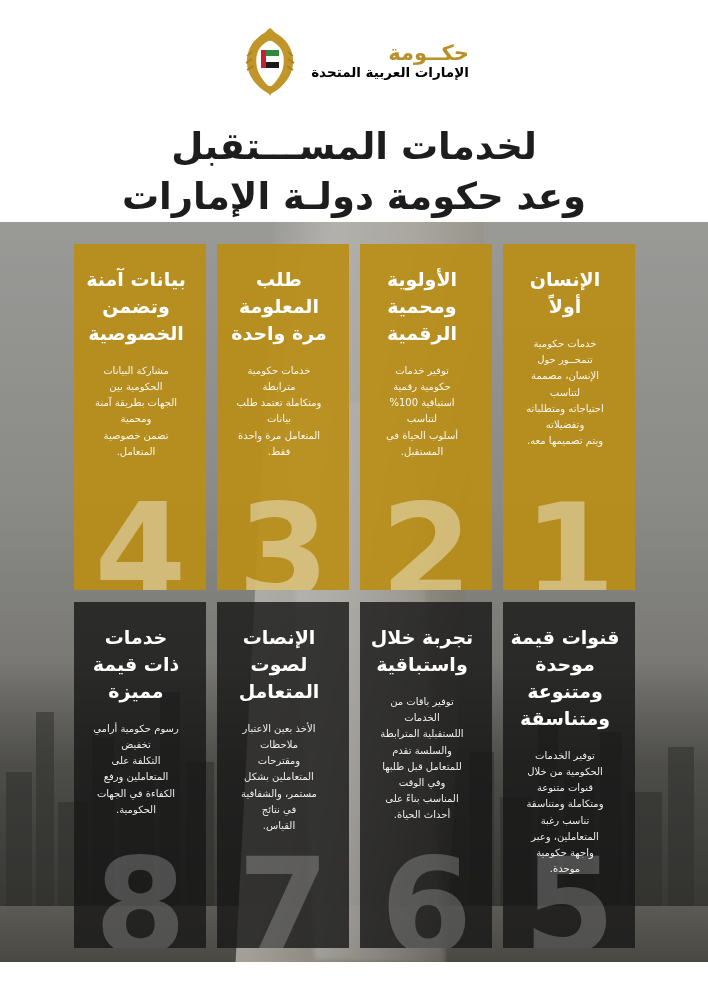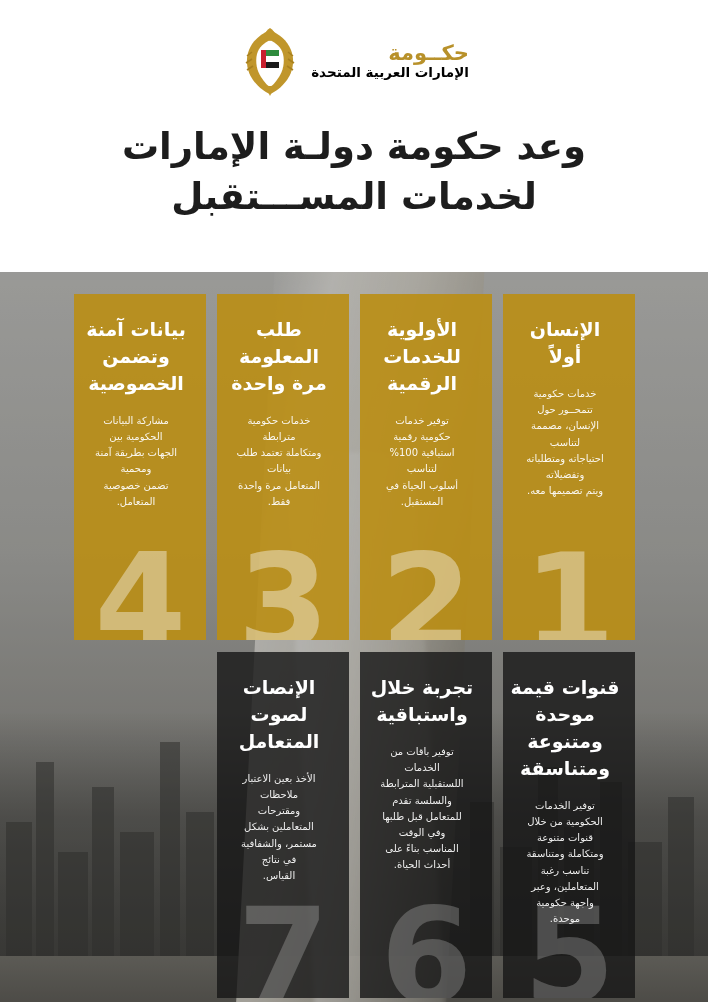--- a/index.html
+++ b/index.html
@@ -10,21 +10,21 @@
   body {
     width: 708px;
     height: 1002px;
     font-family: "DejaVu Sans", "Liberation Sans", sans-serif;
     overflow: hidden;
     position: relative;
   }
 
   
   .header {
-    height: 272px;
+    height: 222px;
     background: #ffffff;
     position: relative;
   }
   .emblem-row {
     display: flex;
     flex-direction: row;
     align-items: center;
     justify-content: center;
     gap: 10px;
     padding-top: 26px;
@@ -214,22 +214,22 @@
         <path d="M13 26 L8 30 M13 33 L7 37 M14 40 L8 44 M49 26 L54 30 M49 33 L55 37 M48 40 L54 44" stroke="#a8801f" stroke-width="1.6" fill="none"></path>
 
         <path d="M31 2 C28 4 26 6 26 9 C26 12 28 14 31 15 C34 14 36 12 36 9 C36 6 34 4 31 2 Z" fill="#c0962b"></path>
 
         <path d="M26 60 L31 70 L36 60 Z" fill="#c0962b"></path>
       </svg>
     </div>
   </div>
 
   <div class="main-title">
+    <span class="ln ln2">لخدمات المســـتقبل</span>
     <span class="ln ln1">وعد حكومة دولـة الإمارات</span>
-    <span class="ln ln2">لخدمات المســـتقبل</span>
   </div>
 </div>
 
 <div class="poster">
   <div class="bg-sky"></div>
 
   <div class="bg-city">
     <div class="bld" style="left:6px;  width:26px; height:150px;"></div>
     <div class="bld" style="left:36px; width:18px; height:210px;"></div>
     <div class="bld" style="left:58px; width:30px; height:120px;"></div>
@@ -258,21 +258,21 @@
 أولاً</div>
       <div class="card-desc">خدمات حكومية تتمحــور حول
 الإنسان، مصممة لتناسب
 احتياجاته ومتطلباته وتفضيلاته
 ويتم تصميمها معه.</div>
       <div class="card-num">1</div>
     </div>
 
     <div class="card gold">
       <div class="card-title">الأولوية
-للخدمات
+ومحمية
 الرقمية</div>
       <div class="card-desc">توفير خدمات حكومية رقمية
 استباقية 100% لتناسب
 أسلوب الحياة في المستقبل.</div>
       <div class="card-num">2</div>
     </div>
 
     <div class="card gold">
       <div class="card-title">طلب
 المعلومة
@@ -319,15 +319,24 @@
       <div class="card-title">الإنصات
 لصوت
 المتعامل</div>
       <div class="card-desc">الأخذ بعين الاعتبار ملاحظات
 ومقترحات المتعاملين بشكل
 مستمر، والشفافية في نتائج
 القياس.</div>
       <div class="card-num">7</div>
     </div>
 
+    <div class="card dark">
+      <div class="card-title">خدمات
+ذات قيمة
+مميزة</div>
+      <div class="card-desc">رسوم حكومية أرامي تخفيض
+التكلفة على المتعاملين ورفع
+الكفاءة في الجهات الحكومية.</div>
+      <div class="card-num">8</div>
+    </div>
 
   </div>
 </div>
 
 </body></html>

